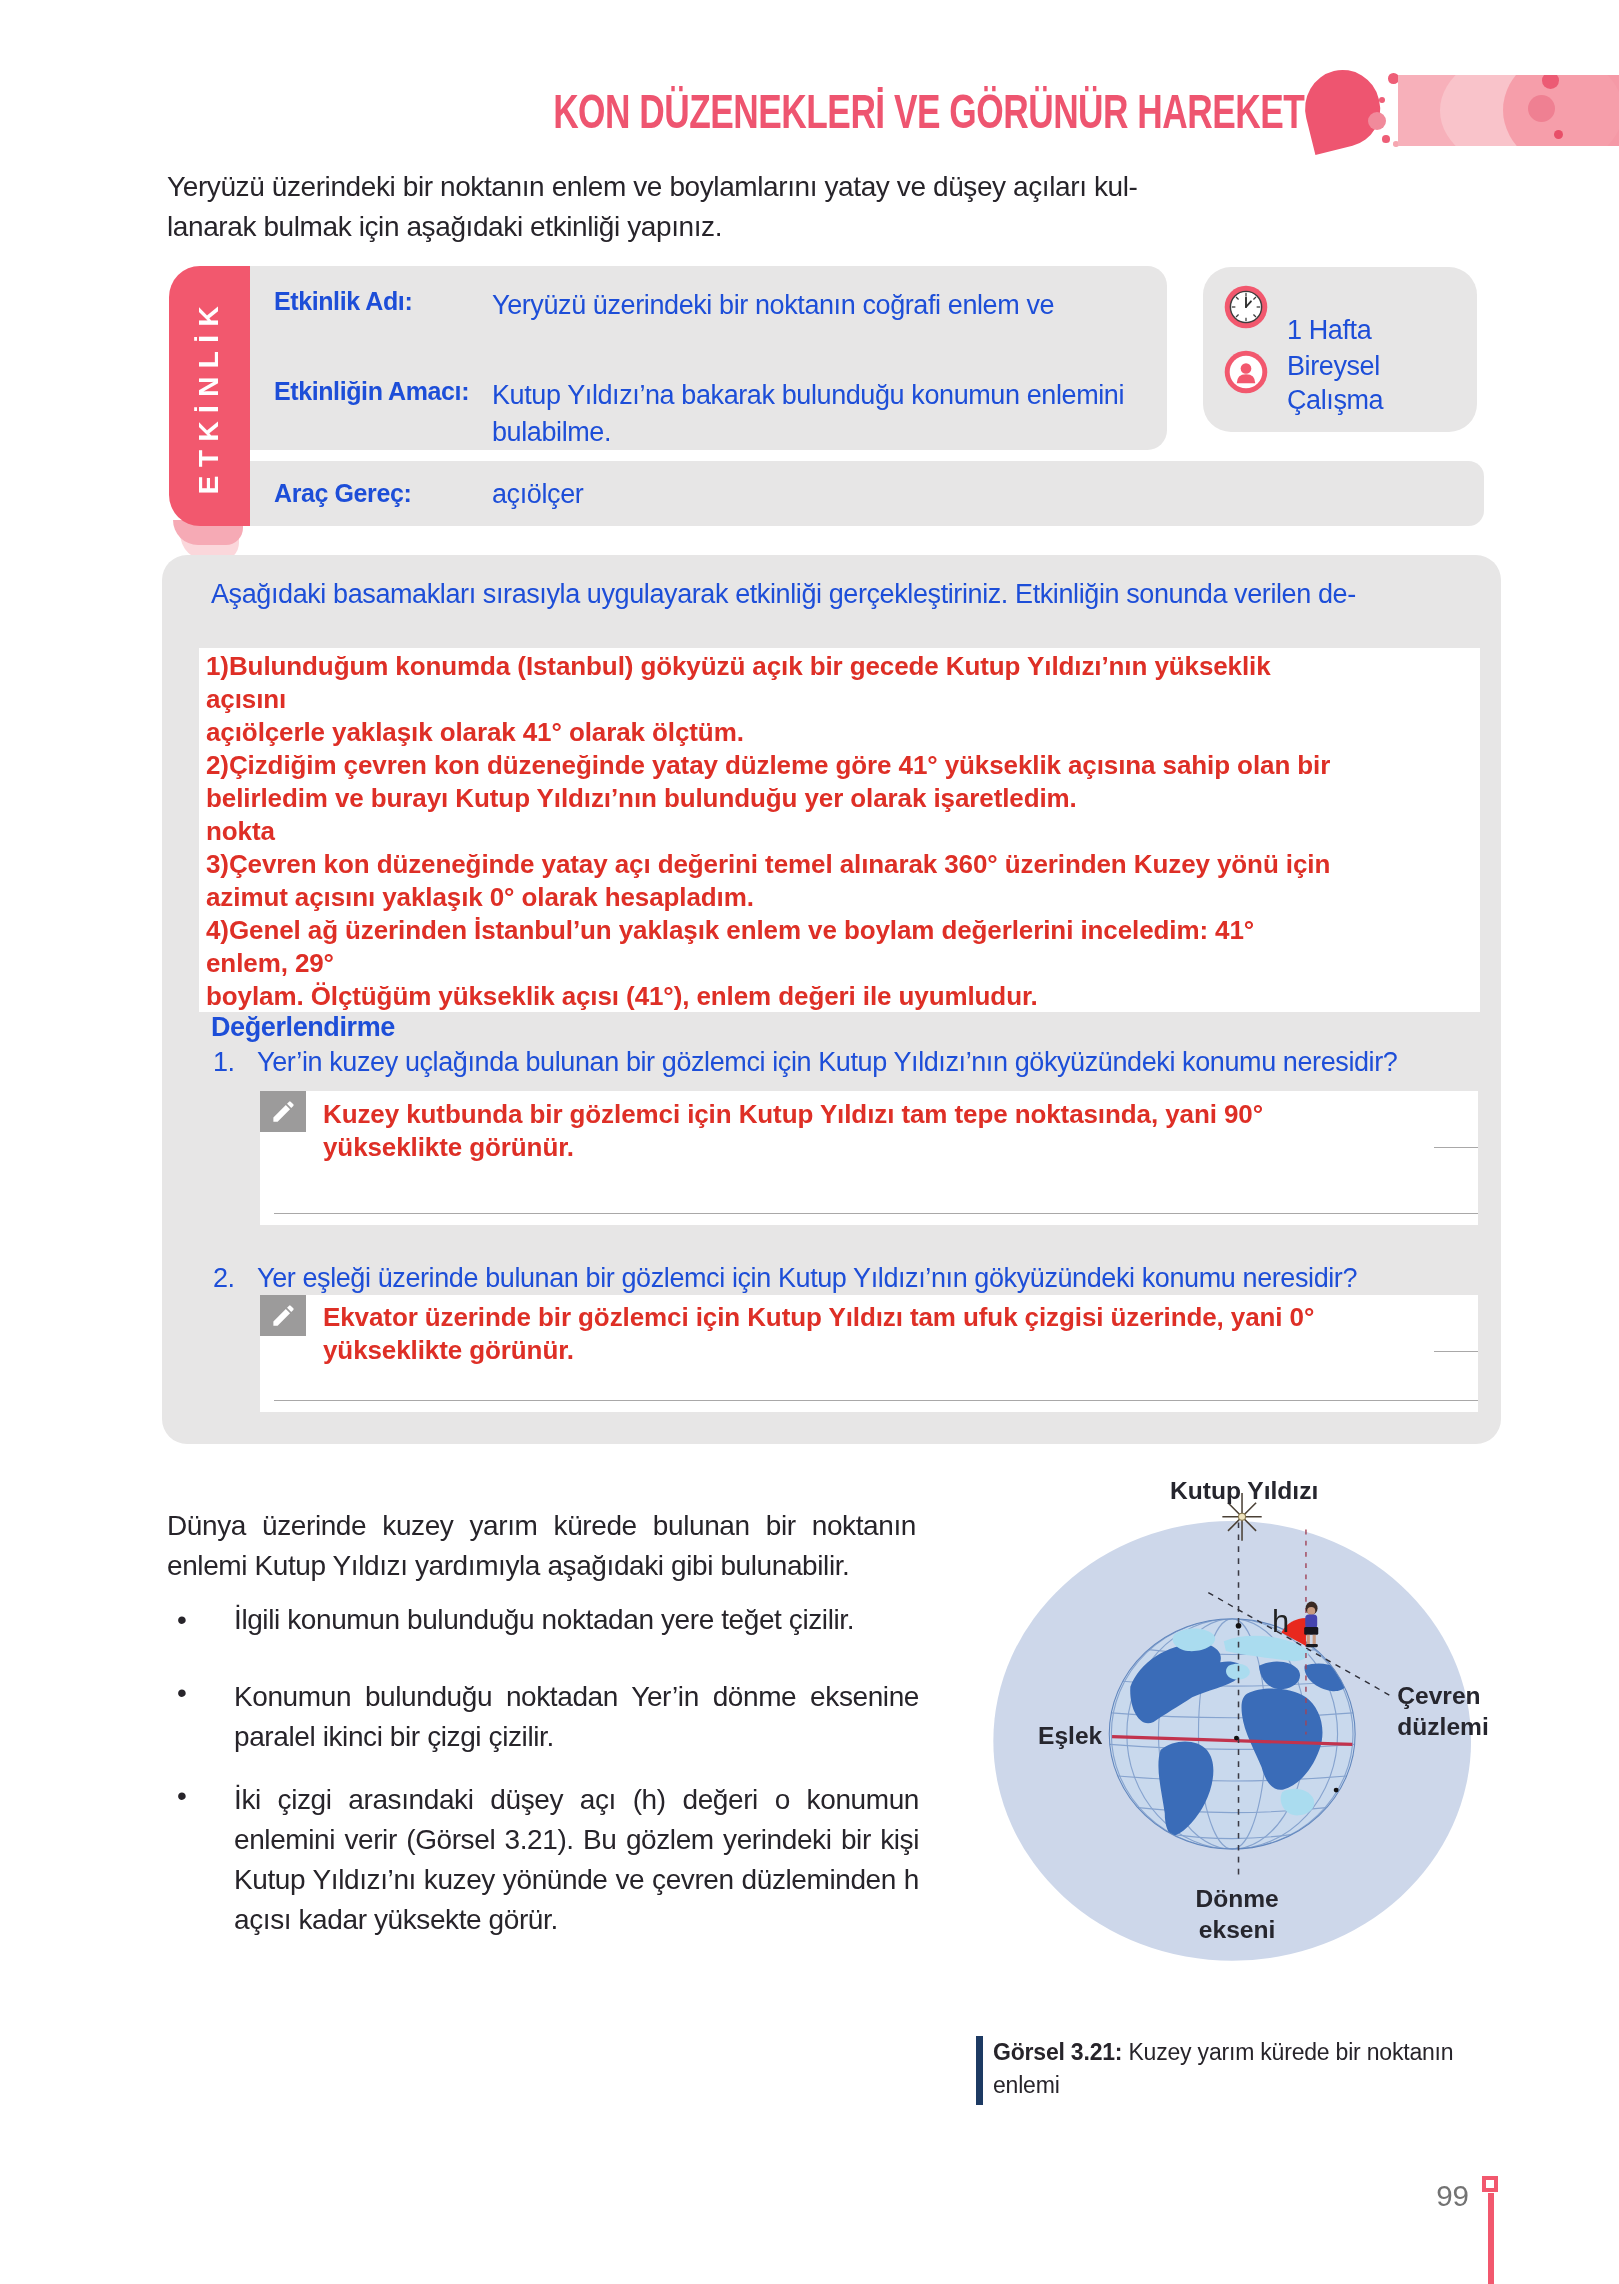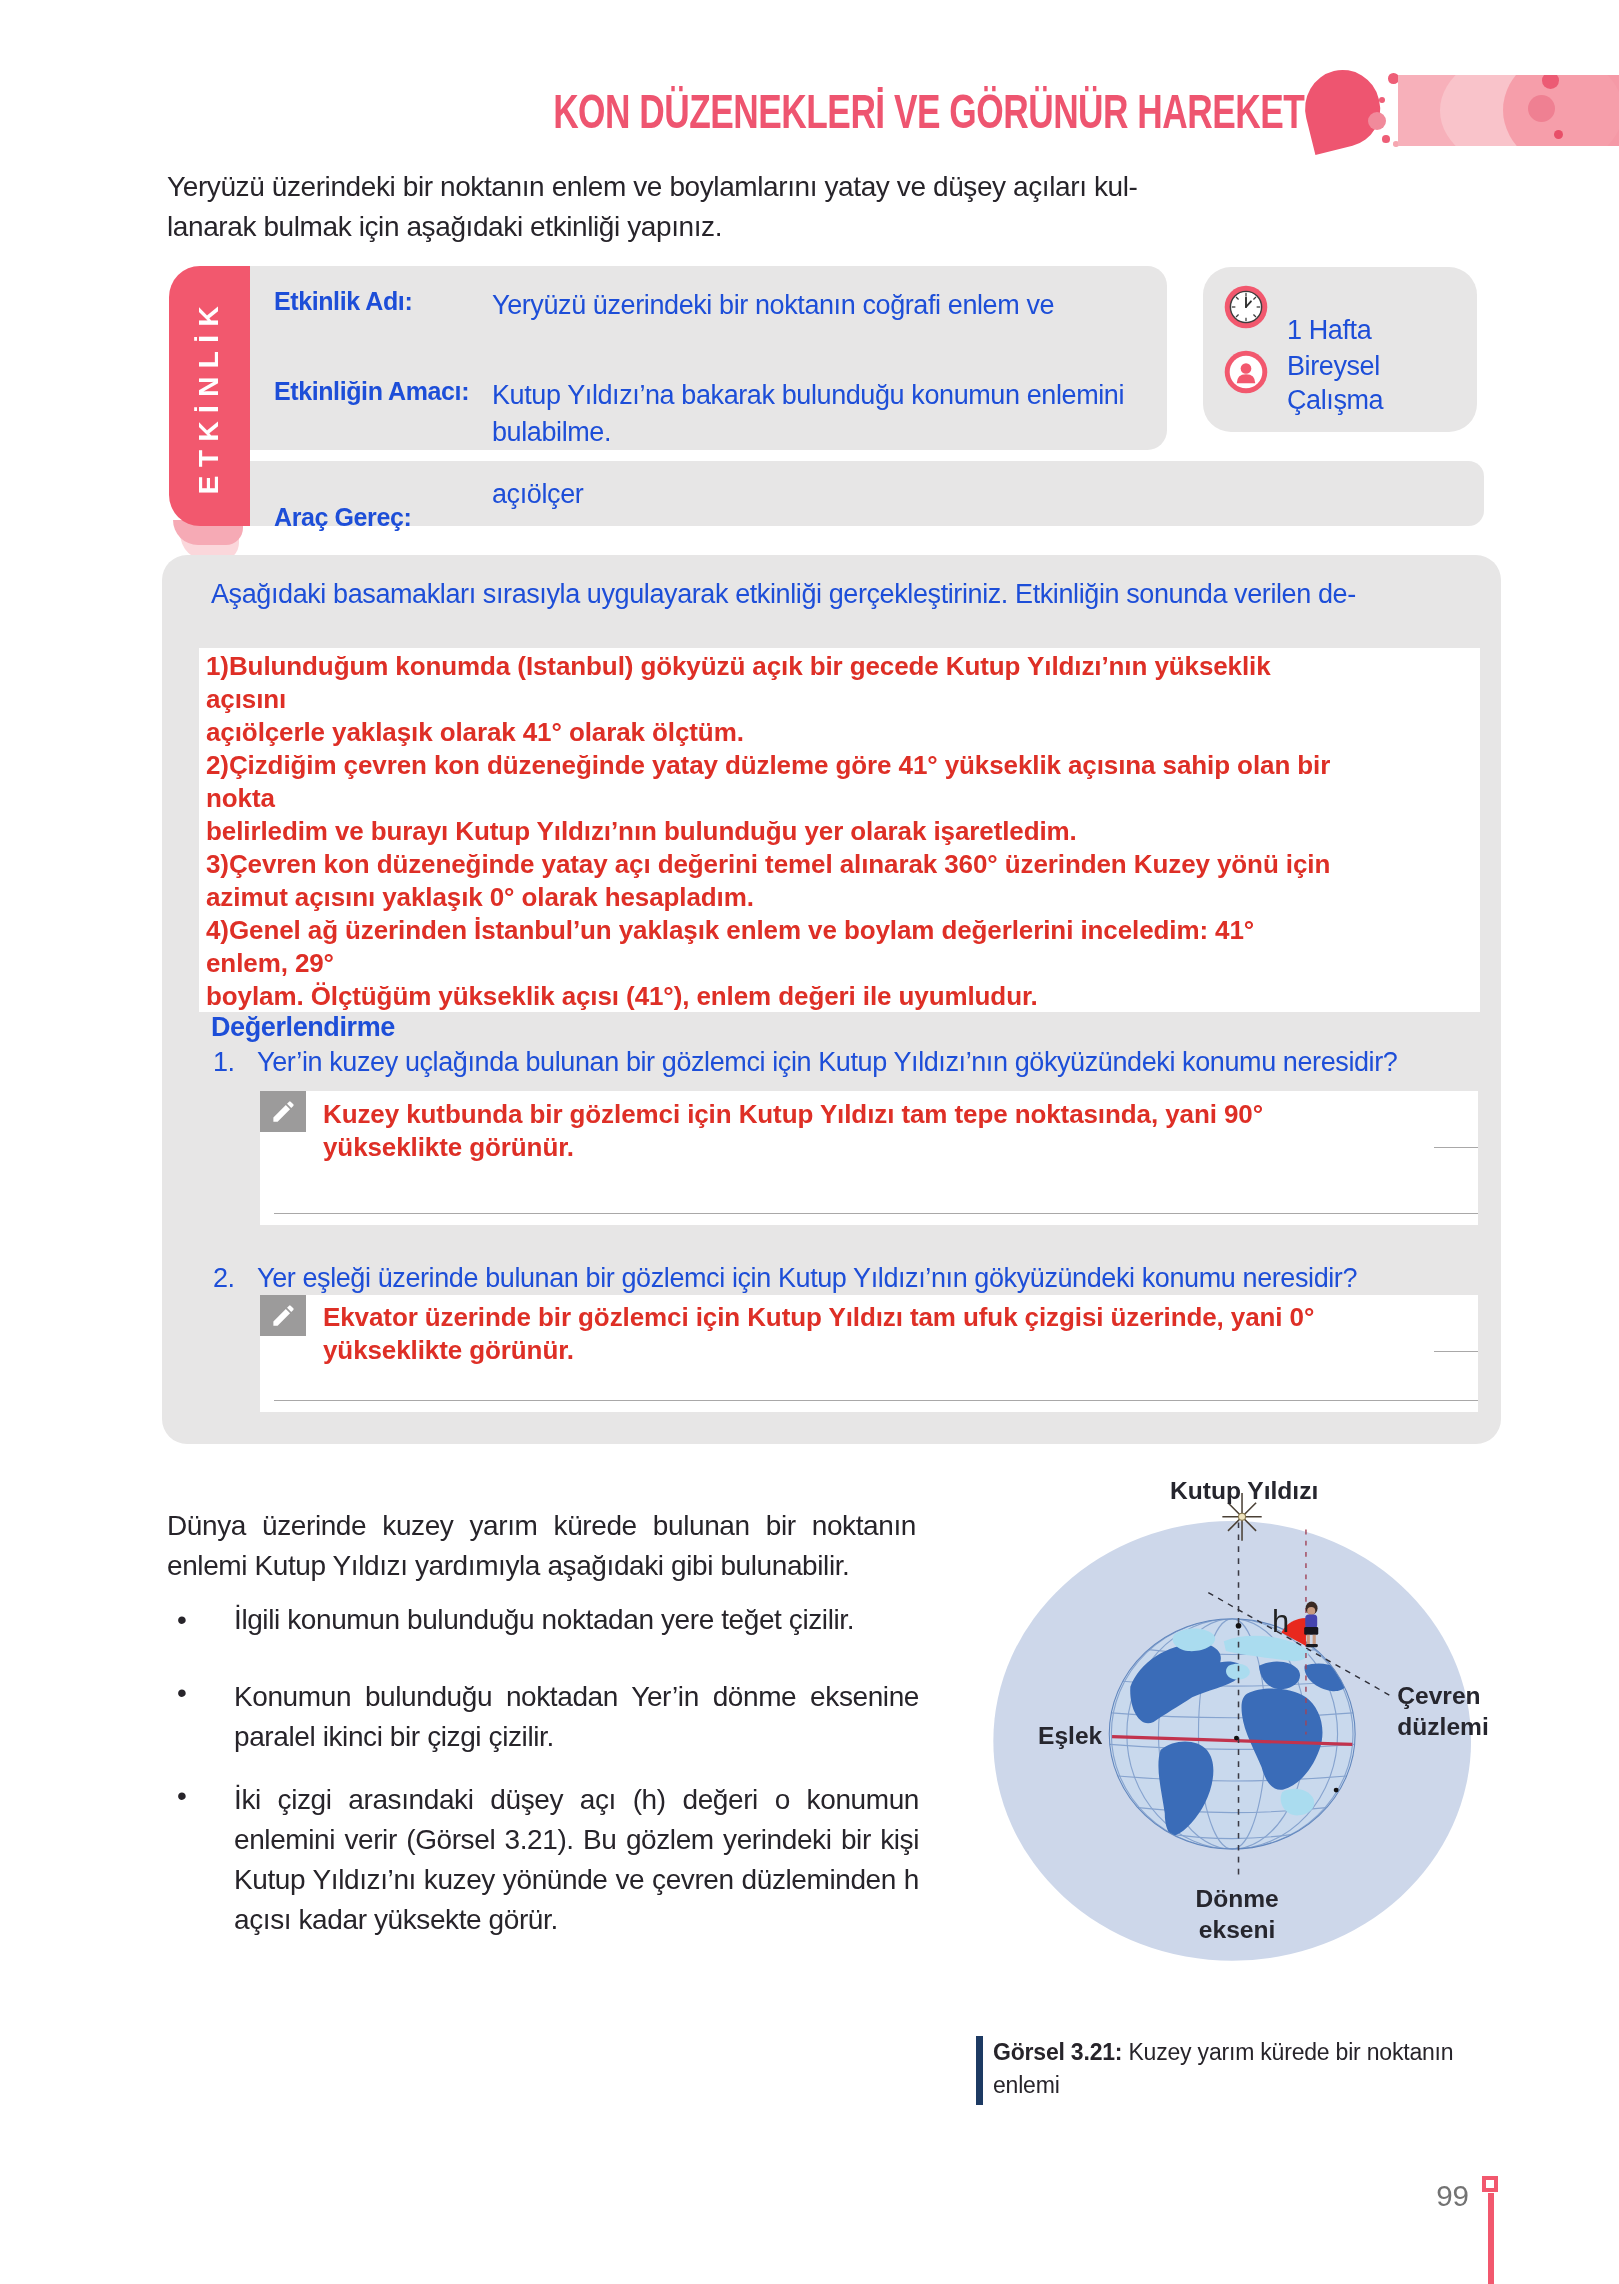--- a/index.html
+++ b/index.html
@@ -75,21 +75,21 @@
   <div class="abs body-text nowrap" style="left:492px;top:287px;line-height:37px;">
     <div>Yeryüzü üzerindeki bir noktanın coğrafi enlem ve</div>
   </div>
   <div class="abs body-text bold nowrap" style="left:274px;top:377px;font-size:25px;">Etkinliğin Amacı:</div>
   <div class="abs body-text nowrap" style="left:492px;top:377px;line-height:37px;">
     <div>Kutup Yıldızı’na bakarak bulunduğu konumun enlemini</div>
     <div>bulabilme.</div>
   </div>
 
   <div class="abs graybox" style="left:250px;top:461px;width:1234px;height:65px;border-radius:0 15.5px 15.5px 0;"></div>
-  <div class="abs body-text bold nowrap" style="left:274px;top:503px;font-size:25px;">Araç Gereç:</div>
+  <div class="abs body-text bold nowrap" style="left:274px;top:479px;font-size:25px;">Araç Gereç:</div>
   <div class="abs body-text nowrap" style="left:492px;top:479px;">açıölçer</div>
 
   <div class="abs graybox" style="left:1203px;top:267px;width:274px;height:165px;border-radius:28px;"></div>
   <div class="abs" style="left:1224px;top:285px;width:44px;height:44px;">
     <svg width="44" height="44" viewBox="0 0 62 62">
       <circle cx="31" cy="31" r="30" fill="#f2586e"></circle>
       <circle cx="31" cy="31" r="22" fill="#fff" stroke="#3d3d3d" stroke-width="2"></circle>
       <g stroke="#3d3d3d" stroke-width="1.8">
         <line x1="31" y1="11" x2="31" y2="16"></line>
           <line x1="31" y1="46" x2="31" y2="51"></line>
@@ -124,22 +124,22 @@
   <div class="abs body-text nowrap" style="left:211px;top:575px;line-height:38px;">
     <div>Aşağıdaki basamakları sırasıyla uygulayarak etkinliği gerçekleştiriniz. Etkinliğin sonunda verilen de-</div>
   </div>
 
   <div class="abs" style="left:199px;top:648px;width:1281px;height:364px;background:#fff;overflow:hidden;padding:0;">
     <div style="padding:2.1px 0 0 7px;">
       <div class="red-line">1)Bulunduğum konumda (Istanbul) gökyüzü açık bir gecede Kutup Yıldızı’nın yükseklik</div>
       <div class="red-line">açısını</div>
       <div class="red-line">açıölçerle yaklaşık olarak 41° olarak ölçtüm.</div>
       <div class="red-line">2)Çizdiğim çevren kon düzeneğinde yatay düzleme göre 41° yükseklik açısına sahip olan bir</div>
+      <div class="red-line">belirledim ve burayı Kutup Yıldızı’nın bulunduğu yer olarak işaretledim.</div>
       <div class="red-line">nokta</div>
-      <div class="red-line">belirledim ve burayı Kutup Yıldızı’nın bulunduğu yer olarak işaretledim.</div>
       <div class="red-line">3)Çevren kon düzeneğinde yatay açı değerini temel alınarak 360° üzerinden Kuzey yönü için</div>
       <div class="red-line">azimut açısını yaklaşık 0° olarak hesapladım.</div>
       <div class="red-line">4)Genel ağ üzerinden İstanbul’un yaklaşık enlem ve boylam değerlerini inceledim: 41°</div>
       <div class="red-line">enlem, 29°</div>
       <div class="red-line">boylam. Ölçtüğüm yükseklik açısı (41°), enlem değeri ile uyumludur.</div>
     </div>
   </div>
 
   <div class="abs body-text bold nowrap" style="left:211px;top:1012px;">Değerlendirme</div>
   <div class="abs body-text nowrap" style="left:213px;top:1047px;">1.</div>

